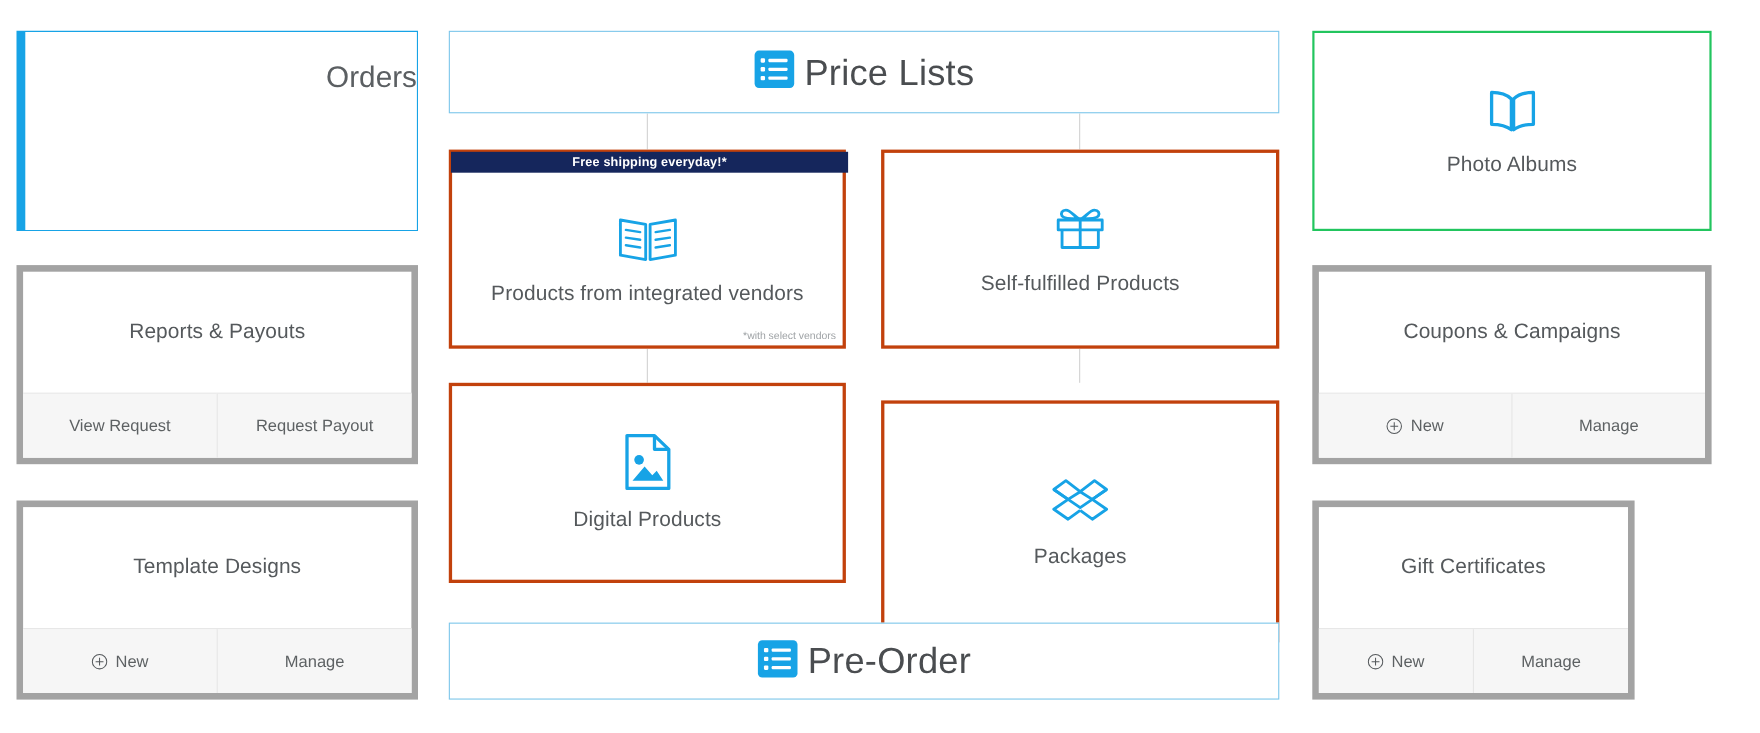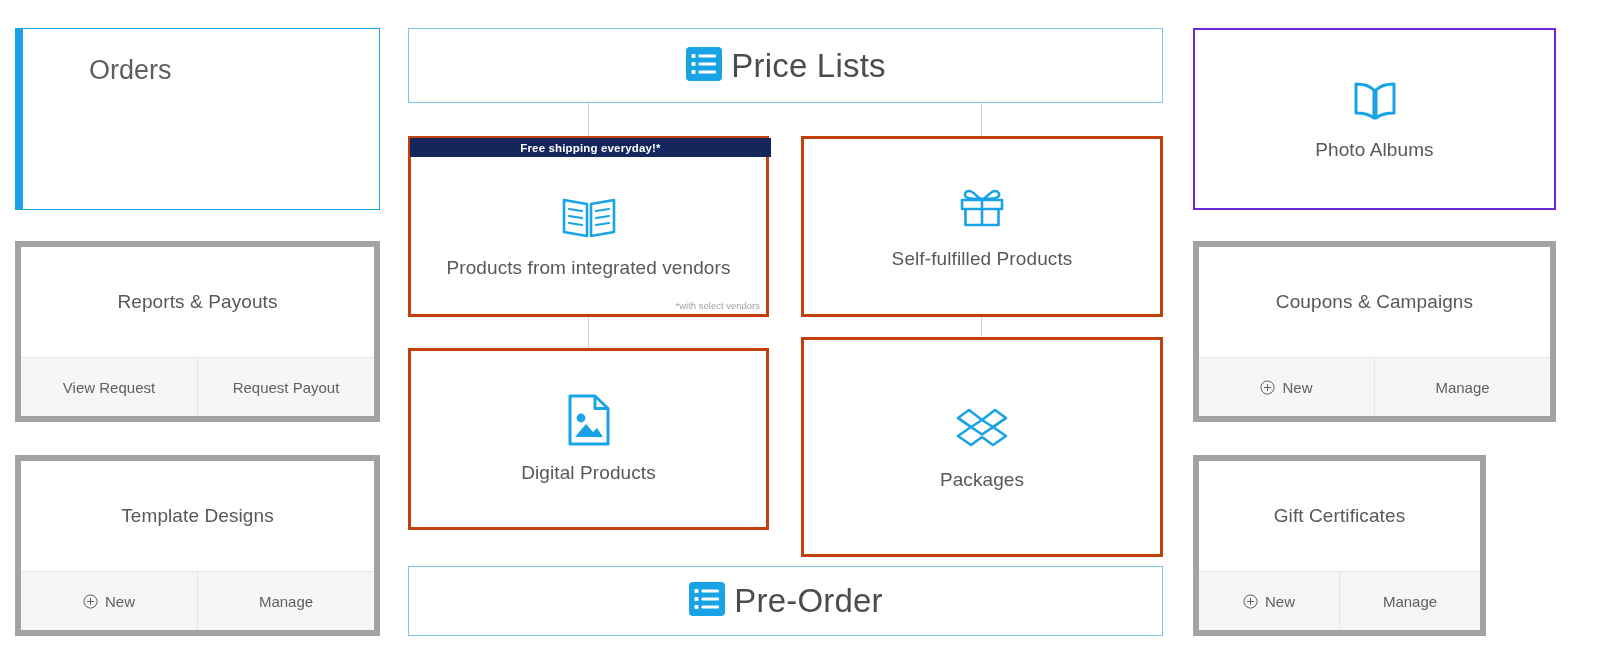--- a/index.html
+++ b/index.html
@@ -76,38 +76,37 @@
     height: 15px;
     position: relative;
     flex: 0 0 auto;
   }
   .plus-icon svg { display:block; }
 
   
   .card-orders {
     border: 1px solid #17a3e6;
     border-left: 8px solid #17a3e6;
-    align-items: flex-start;
+    align-items: flex-end;
     justify-content: flex-start;
-    padding-left: 38px;
   }
   .orders-label {
     padding: 26px 0 0 28px;
     font-size: 27px;
     color: #5b5f62;
     font-weight: 400;
   }
 
   
   .card-blue {
     border: 3px solid #c2410c;
     justify-content: flex-end;
   }
   .card-blue-strong {
-    border: 2px solid #6d28d9;
+    border: 2px solid #22c55e;
   }
 
   
   .header-card {
     border: 1px solid #7cc6ea;
     align-items: center;
     justify-content: center;
     flex-direction: row;
   }
   .header-inner {
@@ -269,21 +268,21 @@
           <path d="M4 3 L29 3 L42 15.5 L42 51 L4 51 Z" fill="none" stroke="#17a3e6" stroke-width="3" stroke-linejoin="round"></path>
           <path d="M29 3 L29 15.5 L42 15.5" fill="none" stroke="#17a3e6" stroke-width="3" stroke-linejoin="round"></path>
           <circle cx="15" cy="25" r="4.4" fill="#17a3e6"></circle>
           <path d="M9 44 L20 31 L27 39 L31 35 L37 44 Z" fill="#17a3e6"></path>
         </svg>
       </span>
       <div class="card-title">Digital Products</div>
     </div>
   </div>
 
-  <div class="card card-blue" style="left:801px; top:337px; width:362px; height:220px;">
+  <div class="card card-blue" style="left:801px; top:364px; width:362px; height:220px;">
     <div class="card-body">
       <span class="icon-wrap">
         <svg width="54" height="52" viewBox="0 0 54 52">
           <path d="M27 18 L14 8 L3 16 L16 25 Z" fill="none" stroke="#17a3e6" stroke-width="2.6" stroke-linejoin="round"></path>
           <path d="M27 18 L40 8 L51 16 L38 25 Z" fill="none" stroke="#17a3e6" stroke-width="2.6" stroke-linejoin="round"></path>
           <path d="M3 16 L16 25 L3 34 L16 43 L27 35" fill="none" stroke="#17a3e6" stroke-width="2.6" stroke-linejoin="round"></path>
           <path d="M51 16 L38 25 L51 34 L38 43 L27 35" fill="none" stroke="#17a3e6" stroke-width="2.6" stroke-linejoin="round"></path>
           <path d="M16 25 L27 32.5 L38 25" fill="none" stroke="#17a3e6" stroke-width="2.6" stroke-linejoin="round"></path>
         </svg>
       </span>

